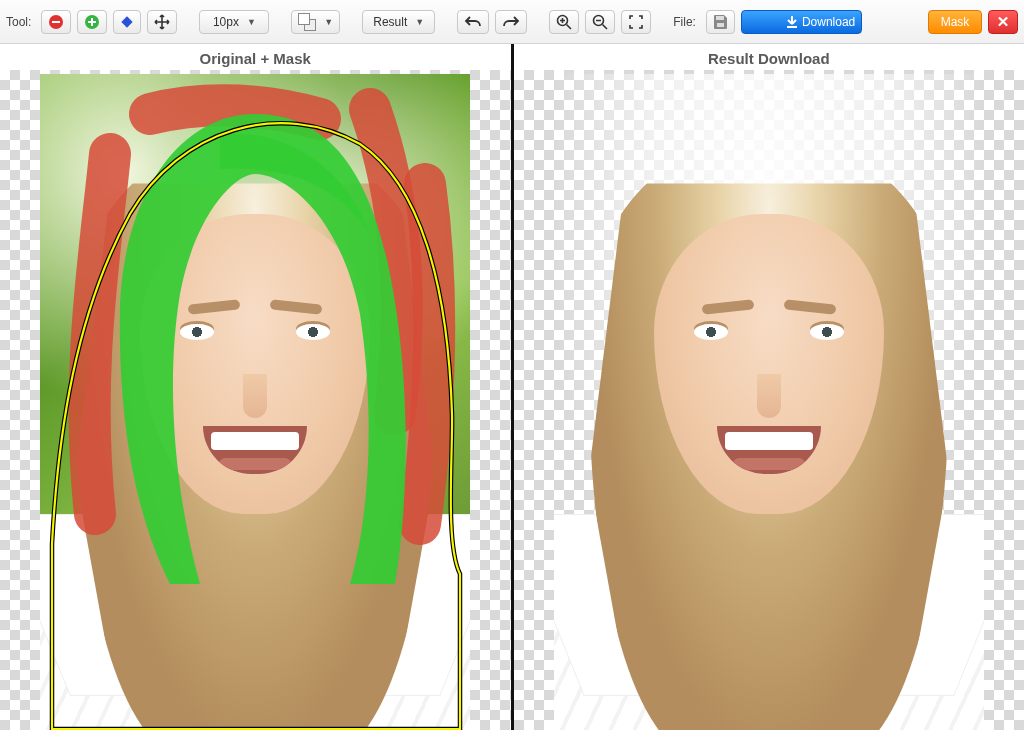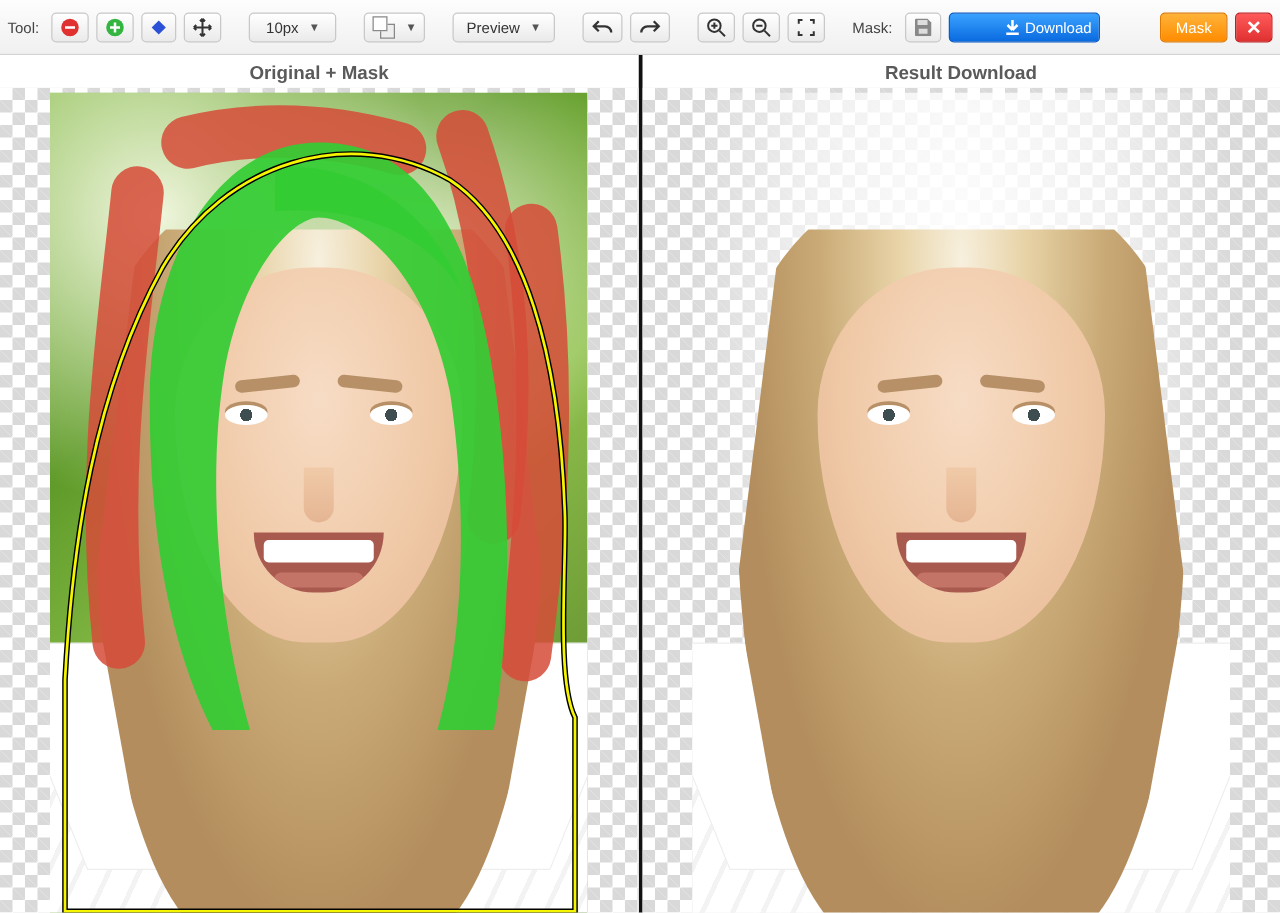--- a/index.html
+++ b/index.html
@@ -238,21 +238,21 @@
     <span class="swatch-dual">
       <span class="sqA"></span>
         <span class="sqB"></span>
     </span>
     <span class="caret">▼</span>
   </button>
 
   <div class="sep"></div>
 
   <button class="pill">
-    <span>Preview</span>
+    <span>Result</span>
     <span class="caret">▼</span>
   </button>
 
   <div class="sep"></div>
 
   <button class="btn">
     <svg width="18" height="14" fill="none" stroke="#333" stroke-width="1.8">
         <path d="M6 2L2 6l4 4M2 6h9a5 5 0 0 1 5 5"></path>
       </svg>
   </button>
@@ -277,21 +277,21 @@
       </svg>
   </button>
   <button class="btn">
     <svg width="16" height="16" fill="none" stroke="#333" stroke-width="1.6">
       <path d="M2 5V2h3M14 5V2h-3M2 11v3h3M14 11v3h-3"></path>
     </svg>
   </button>
 
   <div class="sep"></div>
 
-  <span class="tb-label">Mask:</span>
+  <span class="tb-label">File:</span>
   <button class="btn">
     <svg width="15" height="15" fill="#555">
         <path d="M2 1h9l3 3v10a1 1 0 0 1-1 1H2a1 1 0 0 1-1-1V2a1 1 0 0 1 1-1z" fill="#888"></path>
         <rect x="3" y="2" width="8" height="4" fill="#ddd"></rect>
         <rect x="4" y="9" width="7" height="4" fill="#ddd"></rect>
       </svg>
   </button>
   <button class="btn btn-blue">
     <svg width="12" height="12" fill="#fff">
         <path d="M6 0v8M6 8L2 4M6 8l4-4M1 11h10" stroke="#fff" stroke-width="2" fill="none"></path>

